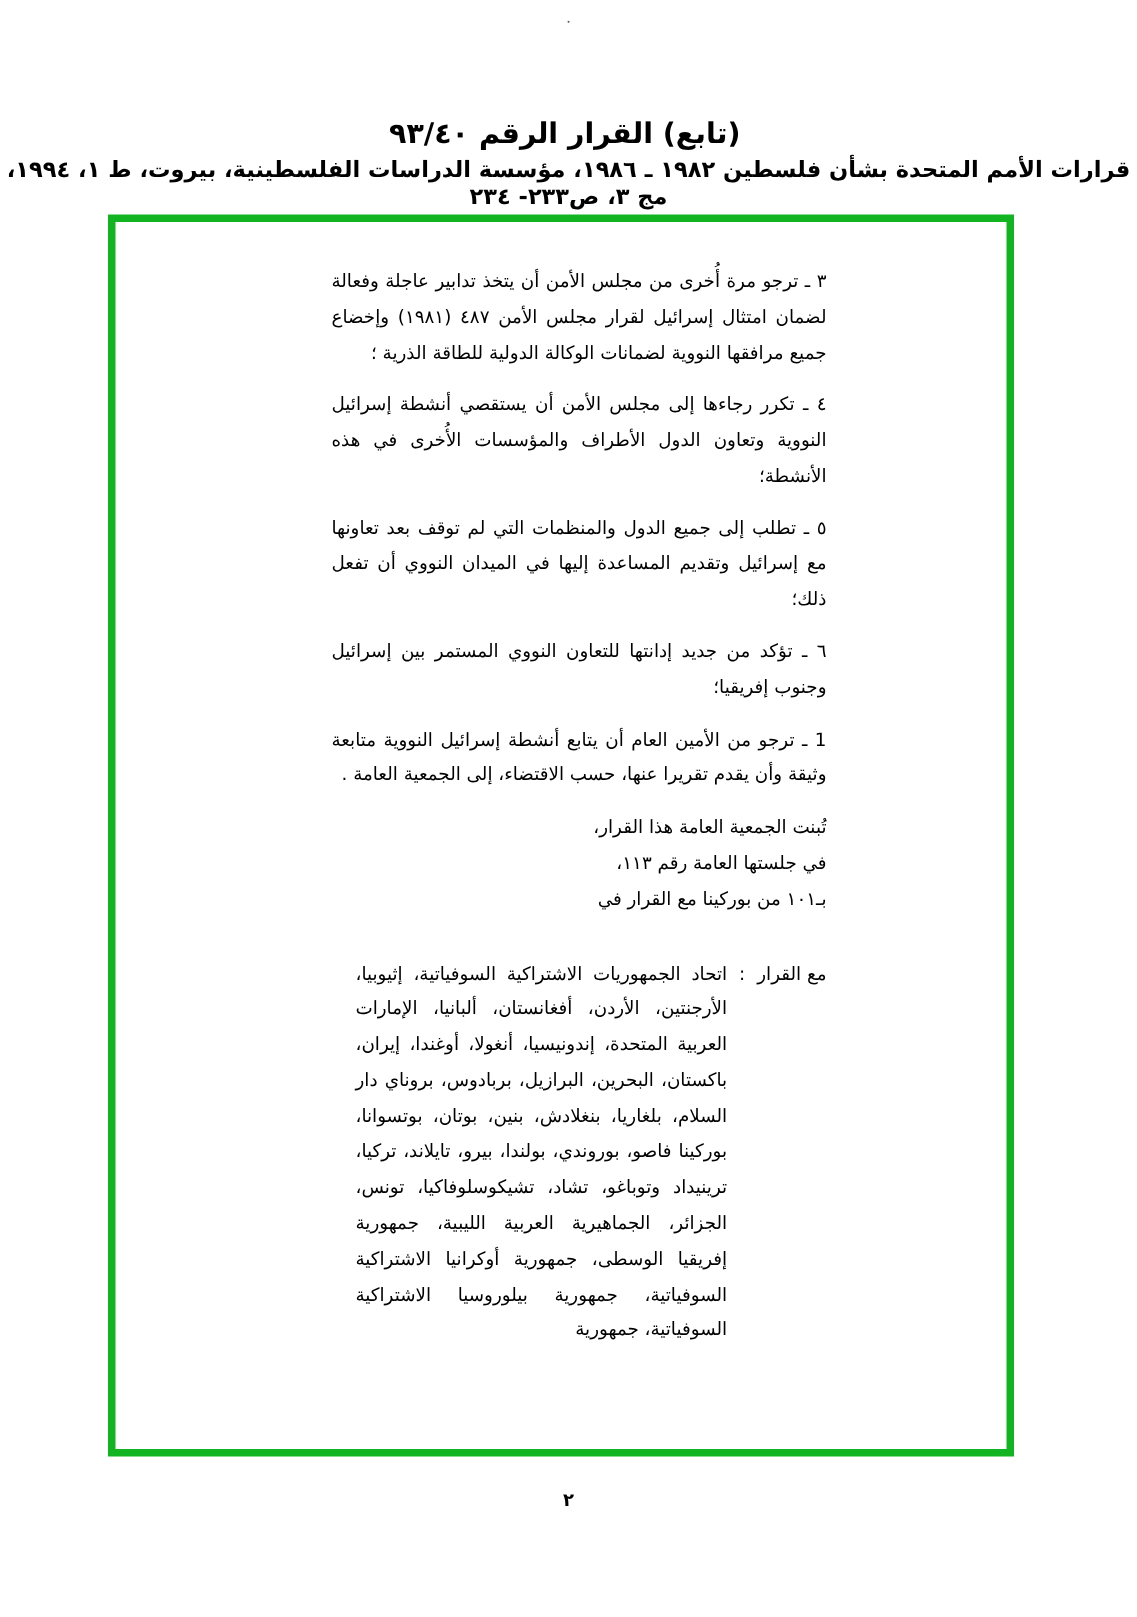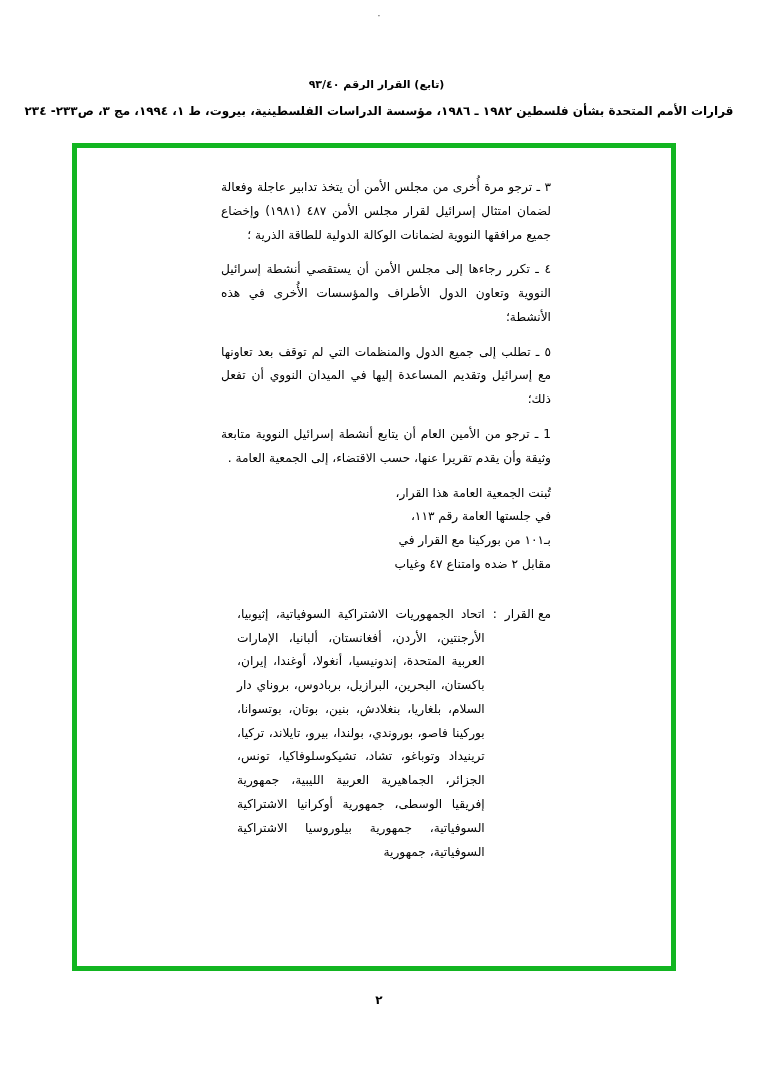--- a/index.html
+++ b/index.html
@@ -23,32 +23,32 @@
     font-size: 10px;
     color: #555;
     line-height: 1;
   }
   .doc-title {
     position: absolute;
     top: 78px;
     left: 0;
     right: 5px;
     text-align: center;
-    font-size: 11px;
+    font-size: 19px;
     font-weight: bold;
     color: #000;
     direction: rtl;
   }
   .doc-source {
     position: absolute;
     top: 104px;
     left: 0;
     right: 0;
     text-align: center;
-    font-size: 12px;
+    font-size: 15px;
     font-weight: bold;
     color: #000;
     direction: rtl;
     letter-spacing: 0px;
   }
   .frame {
     position: absolute;
     top: 143px;
     left: 72px;
     width: 604px;
@@ -127,27 +127,27 @@
   <div class="doc-title">(تابع) القرار الرقم ٩٣/٤٠</div>
 
   <div class="doc-source">قرارات الأمم المتحدة بشأن فلسطين ١٩٨٢ ـ ١٩٨٦، مؤسسة الدراسات الفلسطينية، بيروت، ط ١، ١٩٩٤، مج ٣، ص٢٣٣- ٢٣٤</div>
 
   <div class="frame" style="border-color: rgb(18, 181, 33);">
     <div class="content">
 
       <p class="para">٣ ـ ترجو مرة أُخرى من مجلس الأمن أن يتخذ تدابير عاجلة وفعالة لضمان امتثال إسرائيل لقرار مجلس الأمن ٤٨٧ (١٩٨١) وإخضاع جميع مرافقها النووية لضمانات الوكالة الدولية للطاقة الذرية ؛</p>
       <p class="para">٤ ـ تكرر رجاءها إلى مجلس الأمن أن يستقصي أنشطة إسرائيل النووية وتعاون الدول الأطراف والمؤسسات الأُخرى في هذه الأنشطة؛</p>
       <p class="para">٥ ـ تطلب إلى جميع الدول والمنظمات التي لم توقف بعد تعاونها مع إسرائيل وتقديم المساعدة إليها في الميدان النووي أن تفعل ذلك؛</p>
+      <p class="para">٦ ـ تؤكد من جديد إدانتها للتعاون النووي المستمر بين إسرائيل وجنوب إفريقيا؛</p>
       <p class="para">1 ـ ترجو من الأمين العام أن يتابع أنشطة إسرائيل النووية متابعة وثيقة وأن يقدم تقريرا عنها، حسب الاقتضاء، إلى الجمعية العامة .</p>
 
       <div class="vote-block">
         <div>تُبنت الجمعية العامة هذا القرار،</div>
         <div>في جلستها العامة رقم ١١٣،</div>
         <div>بـ١٠١ من بوركينا مع القرار في</div>
-        <div>مقابل ٢ ضده وامتناع ٤٧ وغياب</div>
       </div>
 
       <div class="countries">
         <span class="countries-label">مع القرار</span>
         <span class="countries-colon">:</span>
         <span class="countries-list">اتحاد الجمهوريات الاشتراكية السوفياتية، إثيوبيا، الأرجنتين، الأردن، أفغانستان، ألبانيا، الإمارات العربية المتحدة، إندونيسيا، أنغولا، أوغندا، إيران، باكستان، البحرين، البرازيل، بربادوس، بروناي دار السلام، بلغاريا، بنغلادش، بنين، بوتان، بوتسوانا، بوركينا فاصو، بوروندي، بولندا، بيرو، تايلاند، تركيا، ترينيداد وتوباغو، تشاد، تشيكوسلوفاكيا، تونس، الجزائر، الجماهيرية العربية الليبية، جمهورية إفريقيا الوسطى، جمهورية أوكرانيا الاشتراكية السوفياتية، جمهورية بيلوروسيا الاشتراكية السوفياتية، جمهورية</span>
       </div>
 
     </div>
   </div>

